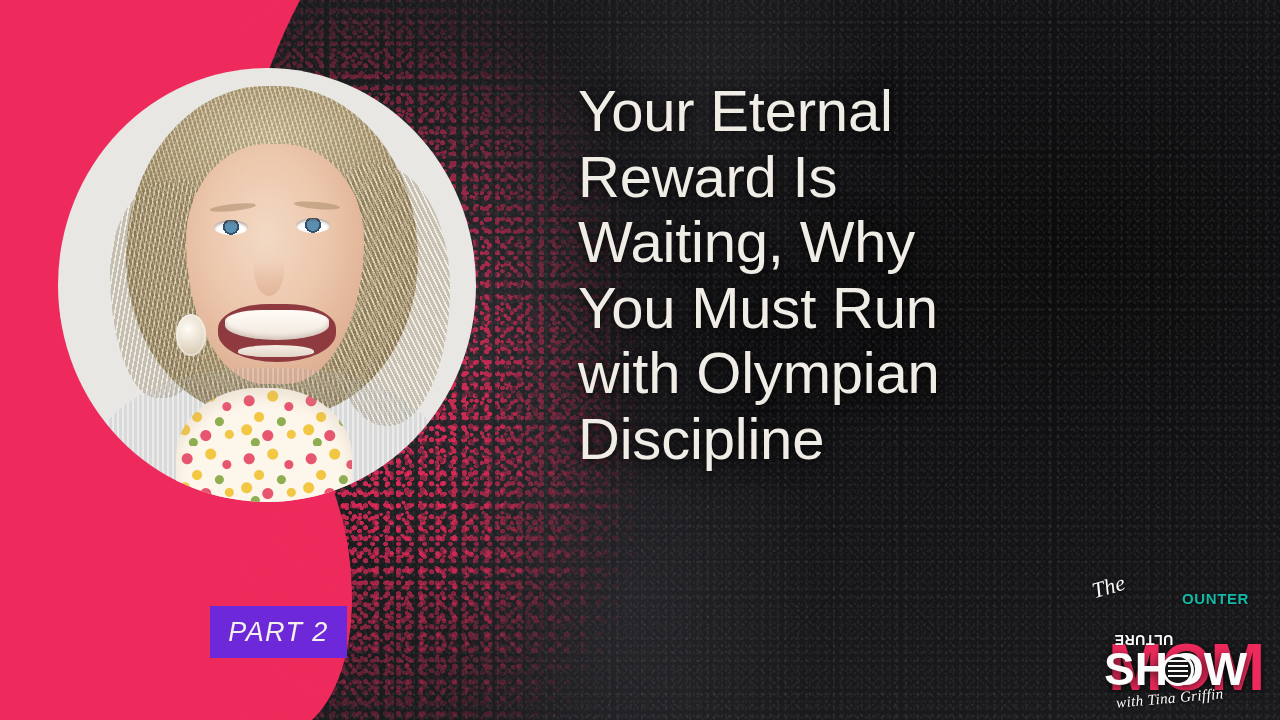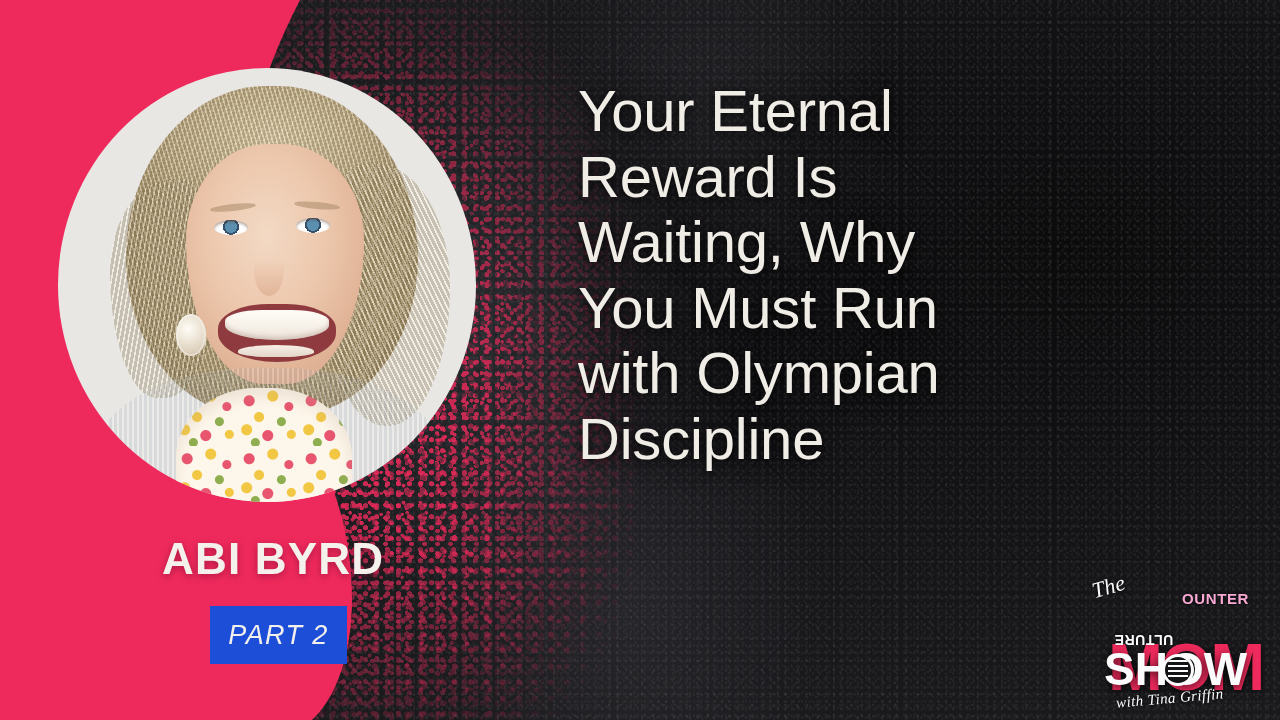--- a/index.html
+++ b/index.html
@@ -254,22 +254,22 @@
     left: 162px; top: 534px;
     color: #f4f1ec;
     font-size: 44px;
     font-weight: 700;
     letter-spacing: 1.2px;
     text-shadow: 0 2px 7px rgba(120,10,45,.55);
   }
   .part-badge {
     position: absolute;
     left: 210px; top: 606px;
-    width: 137px; height: 58px;
-    background: #1d4ed8;
+    width: 137px; height: 52px;
+    background: #6d28d9;
     display: flex;
     align-items: center;
     justify-content: center;
   }
   .part-badge span {
     color: #f4f1ec;
     font-size: 27px;
     font-style: italic;
     font-weight: 400;
     letter-spacing: 1.4px;
@@ -295,21 +295,21 @@
     color: var(--pink);
     font-size: 66px;
     font-weight: 700;
     letter-spacing: -2px;
     line-height: 1;
     text-shadow: 0 2px 8px rgba(0,0,0,.6);
     margin-top: 48px;
   }
   .logo-counter {
     position: absolute; left: 96px; top: 20px;
-    color: #f9a8d4;
+    color: #14b8a6;
     font-size: 15px;
     font-weight: 700;
     letter-spacing: .6px;
     text-shadow: 0 1px 3px rgba(0,0,0,.8);
   }
   .logo-culture {
     position: absolute; left: 28px; top: 62px;
     color: #fbfbfb;
     font-size: 14px;
     font-weight: 700;
@@ -387,21 +387,20 @@
     </div>
   </div>
 
   <div class="title">Your Eternal
 Reward Is
 Waiting, Why
 You Must Run
 with Olympian
 Discipline</div>
 
-  <div class="guest-name">ABI BYRD</div>
 
   <div class="part-badge">
     <span>PART 2</span>
   </div>
 
   <div class="logo">
     <div class="logo-the">The</div>
     <div class="logo-mom">MOM</div>
     <div class="logo-counter">OUNTER</div>
     <div class="logo-culture">ULTURE</div>

